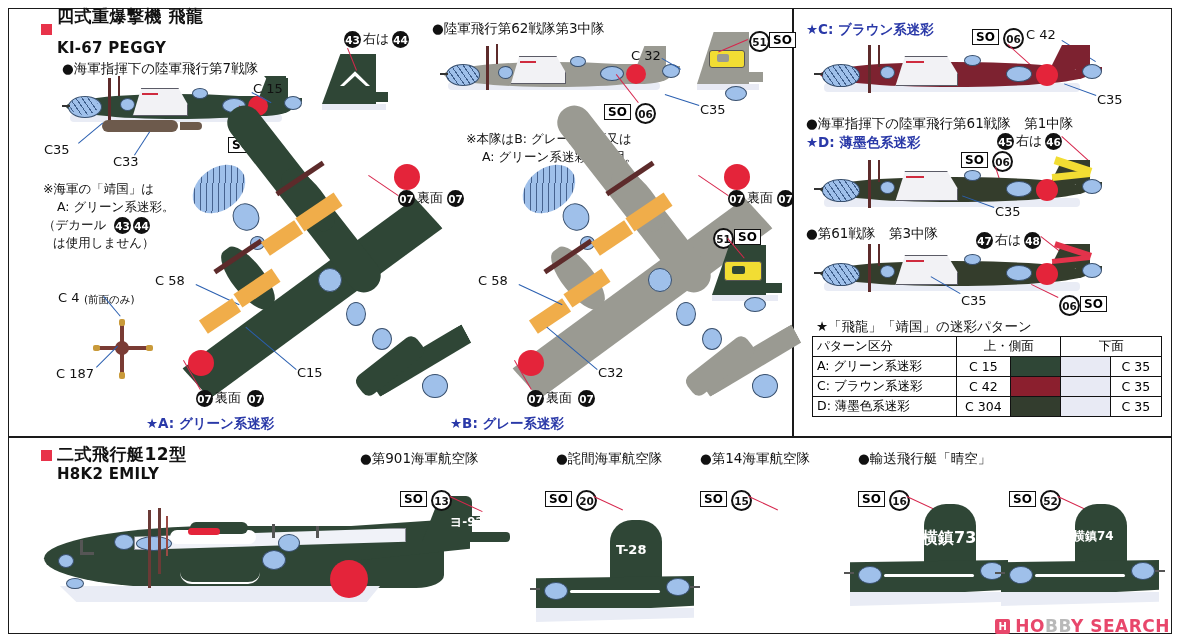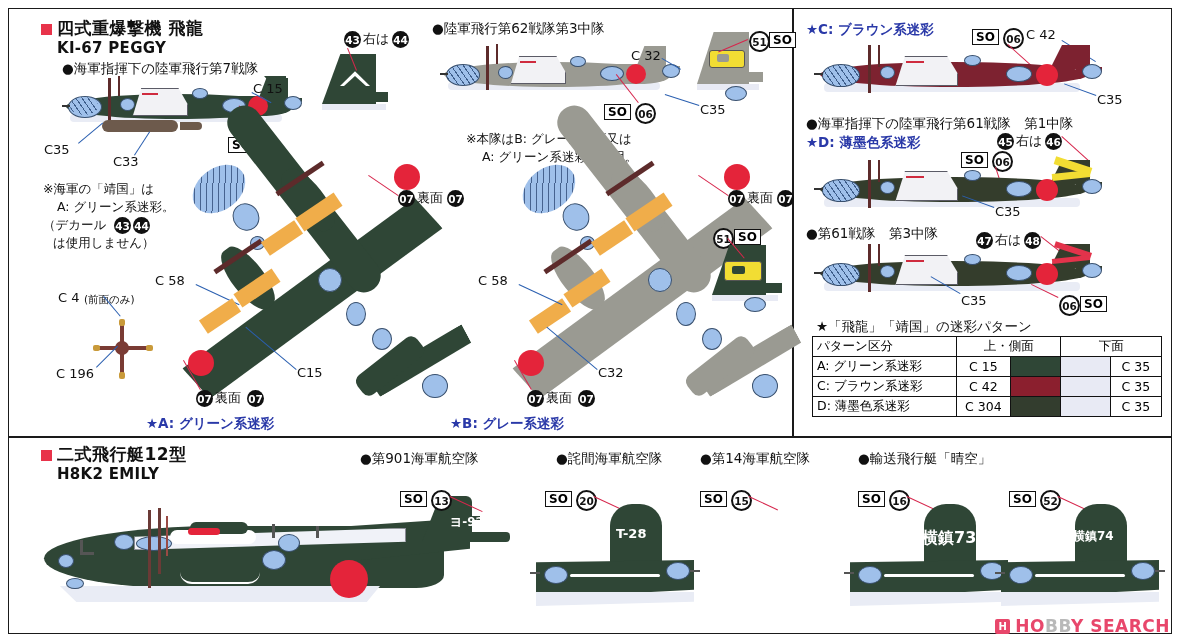--- a/index.html
+++ b/index.html
@@ -58,21 +58,21 @@
 </head>
 <body>
 
 <div id="page">
 
   <div class="frame-outer"></div>
   <div class="divider-h" style="left:9px;top:436px;width:1162px;height:1.5px;"></div>
   <div class="vline" style="left:792px;top:9px;width:1.5px;height:427px;"></div>
 
   <div class="redsq" style="left:41px;top:24px;"></div>
-  <div class="t jp title-jp" style="left:57px;top:20px;">四式重爆撃機 飛龍</div>
+  <div class="t jp title-jp" style="left:57px;top:8px;">四式重爆撃機 飛龍</div>
   <div class="t title-en" style="left:57px;top:41px;">KI-67 PEGGY</div>
 
   <div class="t jp hdr" style="left:62px;top:61px;">●海軍指揮下の陸軍飛行第7戦隊</div>
 
   <div class="ac" style="left:62px;top:76px;width:240px;height:62px;">
     <div class="under" style="left:8px;top:38px;width:212px;height:8px;border-radius:4px;"></div>
     <div class="fus" style="left:4px;top:18px;width:222px;height:25px;background:#2f4636;"></div>
     <div class="fus" style="left:150px;top:20px;width:80px;height:20px;background:#2f4636;border-radius:0 40% 40% 0;"></div>
     <div class="tailfin" style="left:196px;top:0px;width:0;height:0;border-left:6px solid transparent;border-right:22px solid #2f4636;border-bottom:24px solid transparent;"></div>
     <div style="position:absolute;left:196px;top:2px;width:30px;height:22px;background:#2f4636;clip-path:polygon(28% 0,100% 0,100% 100%,0 100%);"></div>
@@ -122,21 +122,21 @@
     <div style="position:absolute;left:28px;top:32px;width:4px;height:28px;background:#7a3b34;"></div>
     <div style="position:absolute;left:2px;top:28px;width:28px;height:4px;background:#7a3b34;"></div>
     <div style="position:absolute;left:32px;top:28px;width:28px;height:4px;background:#7a3b34;"></div>
     <div style="position:absolute;left:27px;top:1px;width:6px;height:7px;background:#c99a3a;border-radius:2px;"></div>
     <div style="position:absolute;left:27px;top:54px;width:6px;height:7px;background:#c99a3a;border-radius:2px;"></div>
     <div style="position:absolute;left:1px;top:27px;width:7px;height:6px;background:#c99a3a;border-radius:2px;"></div>
     <div style="position:absolute;left:54px;top:27px;width:7px;height:6px;background:#c99a3a;border-radius:2px;"></div>
     <div style="position:absolute;left:23px;top:23px;width:14px;height:14px;border-radius:50%;background:#7a3b34;"></div>
   </div>
   <div class="lead" style="left:104px;top:296px;width:26px;transform:rotate(50deg);"></div>
-  <div class="t partlbl" style="left:56px;top:367px;">C 196</div>
+  <div class="t partlbl" style="left:56px;top:367px;">C 187</div>
   <div class="lead" style="left:96px;top:367px;width:30px;transform:rotate(-45deg);"></div>
 
   <div class="ac" style="left:150px;top:152px;width:320px;height:260px;">
 
     <div style="position:absolute;left:10px;top:122px;width:300px;height:52px;background:#2f4636;transform:rotate(-34deg);transform-origin:50% 50%;clip-path:polygon(2% 22%,98% 0,100% 78%,4% 100%);"></div>
 
     <div style="position:absolute;left:40px;top:30px;width:228px;height:34px;background:#2f4636;border-radius:20px;transform:rotate(52deg);transform-origin:50% 50%;"></div>
 
     <div style="position:absolute;left:216px;top:196px;width:108px;height:26px;background:#2f4636;transform:rotate(-28deg);clip-path:polygon(0 20%,100% 0,100% 80%,2% 100%);"></div>
     <div style="position:absolute;left:228px;top:176px;width:24px;height:76px;background:#2f4636;transform:rotate(52deg);border-radius:8px;"></div>
@@ -458,21 +458,21 @@
     <div style="position:absolute;left:232px;top:30px;width:3px;height:14px;background:#555;"></div>
     <div style="position:absolute;left:276px;top:32px;width:3px;height:12px;background:#555;"></div>
   </div>
   <div class="sobox" style="left:400px;top:491px;">SO</div>
   <div class="dnum ring" style="left:431px;top:490px;">13</div>
   <div class="lead red" style="left:450px;top:496px;width:36px;transform:rotate(25deg);"></div>
 
   <div class="sobox" style="left:545px;top:491px;">SO</div>
   <div class="dnum ring" style="left:576px;top:490px;">20</div>
   <div class="lead red" style="left:594px;top:496px;width:32px;transform:rotate(25deg);"></div>
-  <div class="ac" style="left:530px;top:504px;width:170px;height:118px;">
+  <div class="ac" style="left:530px;top:520px;width:170px;height:118px;">
     <div style="position:absolute;left:80px;top:0px;width:52px;height:60px;background:#2f4636;border-radius:22px 22px 0 0;"></div>
     <div style="position:absolute;left:6px;top:56px;width:158px;height:38px;background:#2f4636;clip-path:polygon(0 6%,100% 0,100% 78%,0 100%);"></div>
     <div style="position:absolute;left:6px;top:88px;width:158px;height:14px;background:#e9ecf5;clip-path:polygon(0 0,100% 0,100% 70%,0 100%);"></div>
     <div style="position:absolute;left:86px;top:22px;color:#fff;font-size:13px;font-weight:bold;">T-28</div>
     <div class="glass" style="left:14px;top:62px;width:22px;height:16px;"></div>
     <div class="glass" style="left:136px;top:58px;width:22px;height:16px;"></div>
     <div style="position:absolute;left:40px;top:70px;width:90px;height:3px;background:#fff;border-radius:2px;"></div>
     <div style="position:absolute;left:0px;top:68px;width:10px;height:2px;background:#555;"></div>
     <div style="position:absolute;left:160px;top:66px;width:10px;height:2px;background:#555;"></div>
   </div>

